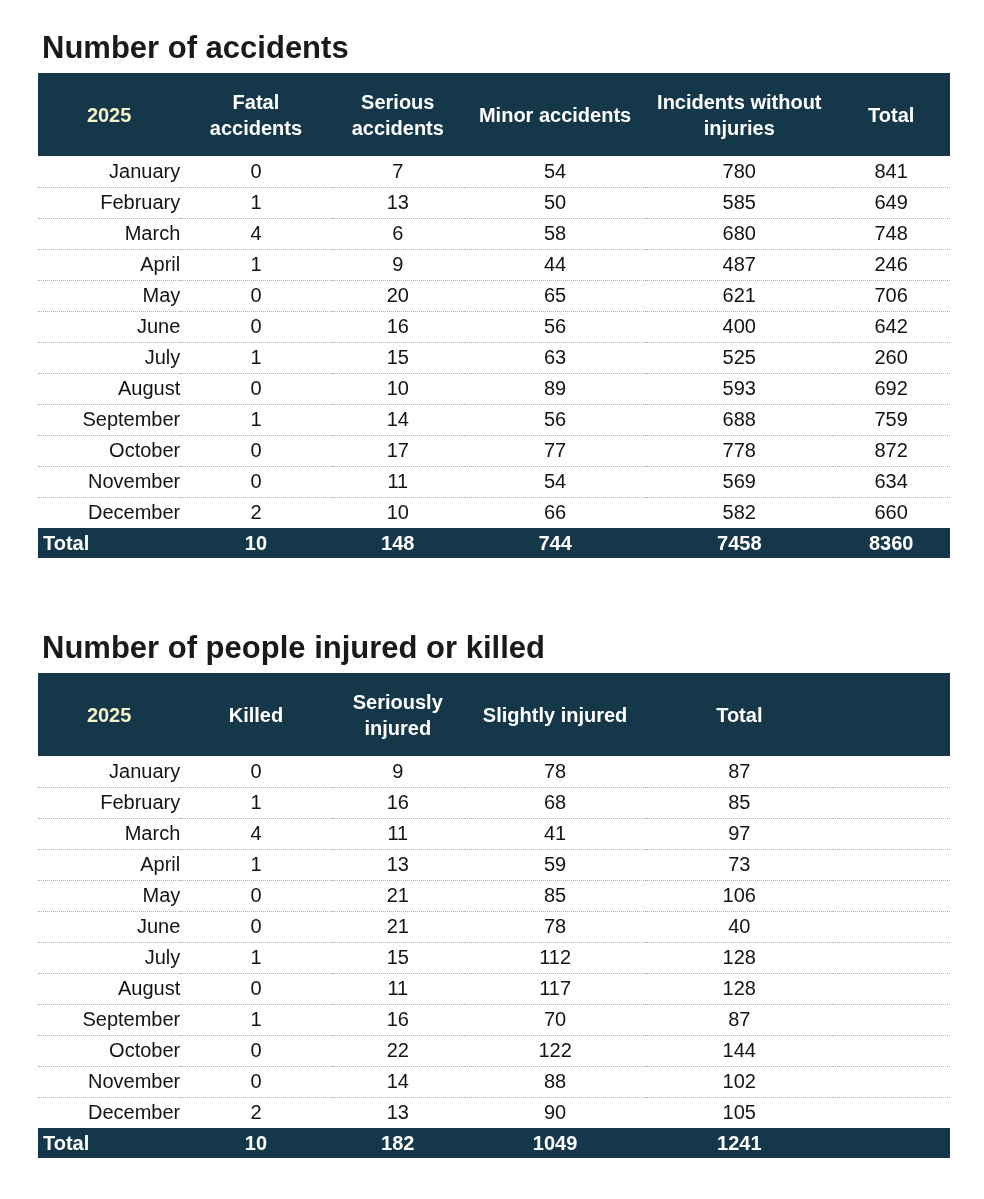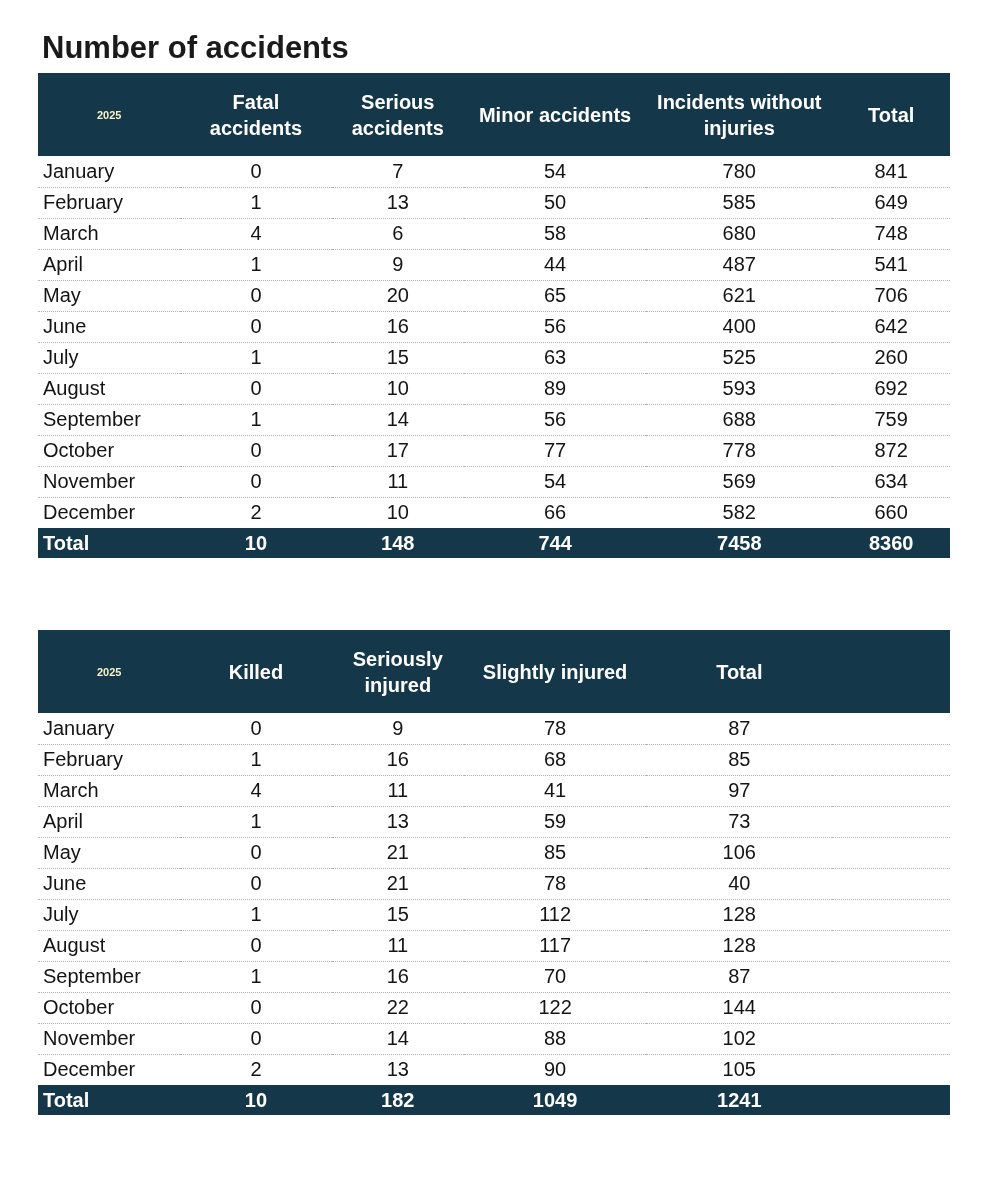--- a/index.html
+++ b/index.html
@@ -43,34 +43,34 @@
     color: var(--header-text);
     font-size: 20px;
     font-weight: bold;
     height: 83px;
     vertical-align: middle;
     text-align: center;
     line-height: 26px;
     padding: 0 6px;
   }
   thead th.year-cell {
-    font-size: 11px;
+    font-size: 20px;
     color: var(--year-text);
   }
   tbody td {
     height: 31px;
     font-size: 20px;
     text-align: center;
     vertical-align: middle;
     border-bottom: 1px dotted var(--divider);
     color: var(--body-text);
   }
   tbody tr:last-child td { border-bottom: none; }
   td.month-cell {
-    text-align: left;
+    text-align: right;
     padding-left: 5px;
   }
   tfoot td {
     background: var(--header-bg);
     color: var(--header-text);
     font-size: 20px;
     font-weight: bold;
     height: 30px;
     text-align: center;
     vertical-align: middle;
@@ -128,21 +128,21 @@
             <td class="num-cell">58</td>
             <td class="num-cell">680</td>
             <td class="num-cell">748</td>
           </tr>
           <tr>
             <td class="month-cell">April</td>
             <td class="num-cell">1</td>
             <td class="num-cell">9</td>
             <td class="num-cell">44</td>
             <td class="num-cell">487</td>
-            <td class="num-cell">541</td>
+            <td class="num-cell">246</td>
           </tr>
           <tr>
             <td class="month-cell">May</td>
             <td class="num-cell">0</td>
             <td class="num-cell">20</td>
             <td class="num-cell">65</td>
             <td class="num-cell">621</td>
             <td class="num-cell">706</td>
           </tr>
           <tr>
@@ -209,20 +209,21 @@
             <td class="num-cell">148</td>
             <td class="num-cell">744</td>
             <td class="num-cell">7458</td>
             <td class="num-cell">8360</td>
           </tr>
         </tfoot>
       </table>
   </div>
 
   <div class="section">
+    <h1 class="section-title">Number of people injured or killed</h1>
     <table class="stats-table">
       <colgroup>
         <col class="c-month">
           <col class="c-1">
           <col class="c-2">
         <col class="c-3">
           <col class="c-4">
           <col class="c-5">
       </colgroup>
     <thead>

